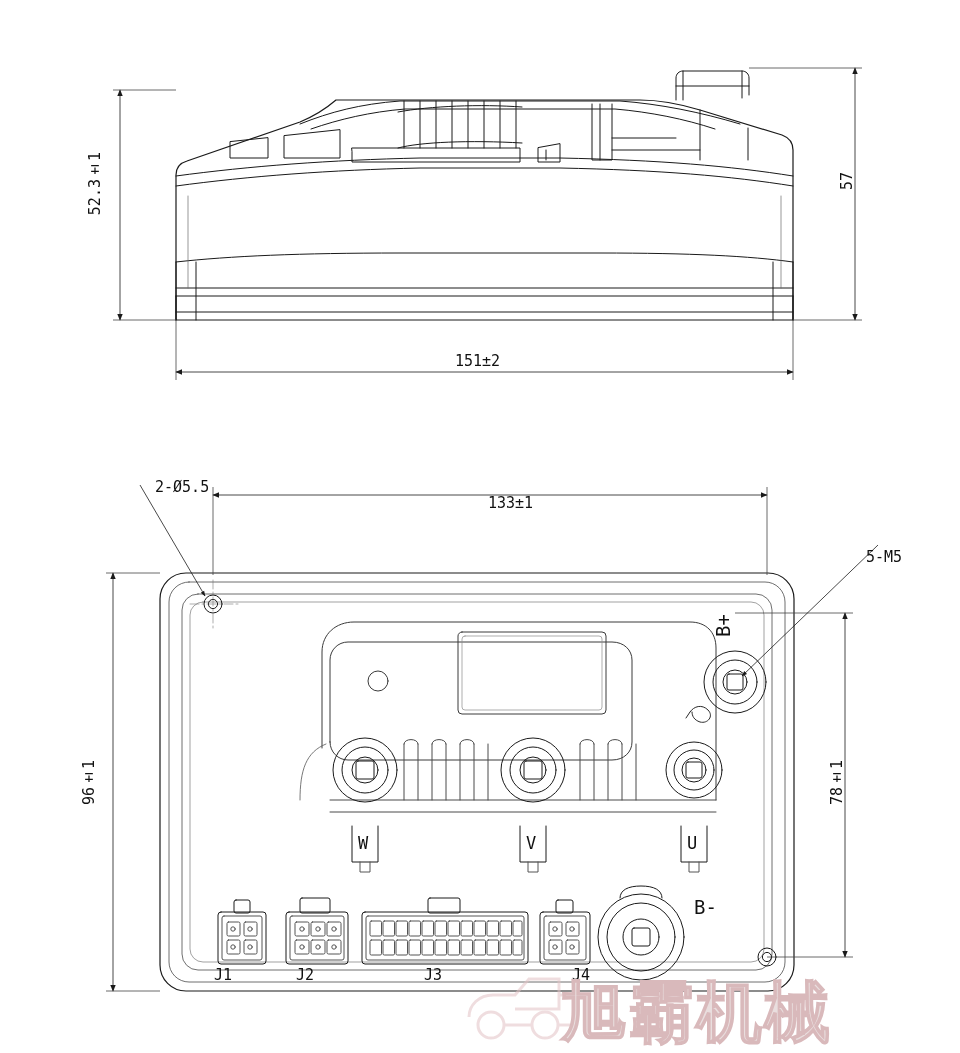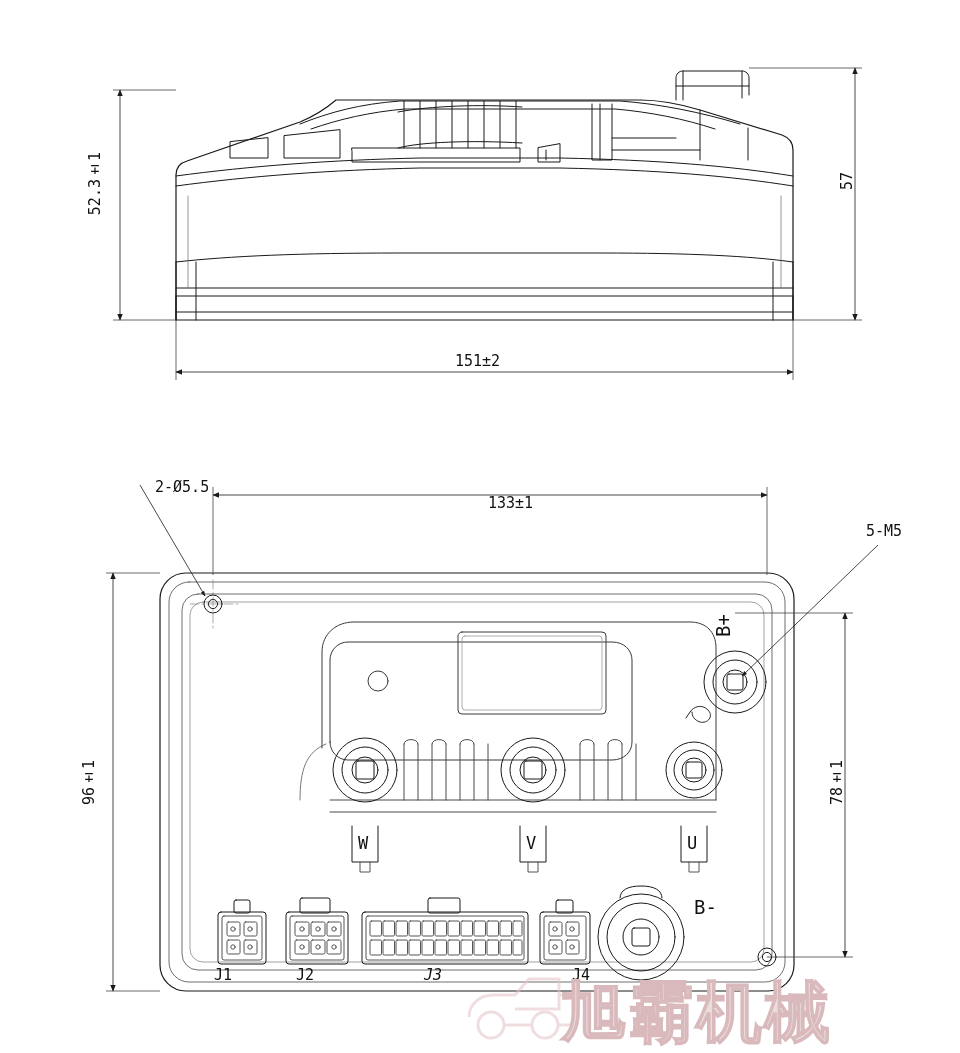--- a/index.html
+++ b/index.html
@@ -273,32 +273,32 @@
 
   <div class="lbl vert" style="left:86px;top:152px;">52.3±1</div>
   <div class="lbl vert" style="left:838px;top:172px;">57</div>
   <div class="lbl" style="left:455px;top:352px;">151±2</div>
 
   <div class="lbl" style="left:478px;top:494px;margin-left:10px;">133±1</div>
   <div class="lbl vert" style="left:80px;top:760px;">96±1</div>
   <div class="lbl vert" style="left:828px;top:760px;">78±1</div>
 
   <div class="lbl" style="left:110px;top:478px;margin-left:45px;">2-Ø5.5</div>
-  <div class="lbl" style="left:866px;top:522px;">5-M5</div>
+  <div class="lbl" style="left:866px;top:548px;">5-M5</div>
 
   <div class="lbl vert" style="left:712px;top:614px;font-size:19px;">B+</div>
   <div class="lbl" style="left:694px;top:896px;font-size:19px;">B-</div>
 
   <div class="lbl" style="left:358px;top:833px;font-size:17px;">W</div>
   <div class="lbl" style="left:526px;top:833px;font-size:17px;">V</div>
   <div class="lbl" style="left:687px;top:833px;font-size:17px;">U</div>
 
   <div class="lbl" style="left:214px;top:966px;">J1</div>
   <div class="lbl" style="left:296px;top:966px;">J2</div>
-  <div class="lbl" style="left:424px;top:966px;font-style:italic;">J3</div>
+  <div class="lbl" style="left:424px;top:966px;">J3</div>
   <div class="lbl" style="left:572px;top:966px;">J4</div>
 
   <svg class="wm" viewBox="0 0 470 88">
     <g fill="none" stroke="#e3c3c5" stroke-width="3">
       <path d="M14,52 C14,40 24,30 38,30 L60,30 L74,14 L104,14 L104,44 L60,44"></path>
       <circle cx="36" cy="60" r="13"></circle>
       <circle cx="90" cy="60" r="13"></circle>
       <path d="M50,60 L76,60"></path>
       <path d="M104,30 L118,30 L118,60 L104,60"></path>
     </g>

